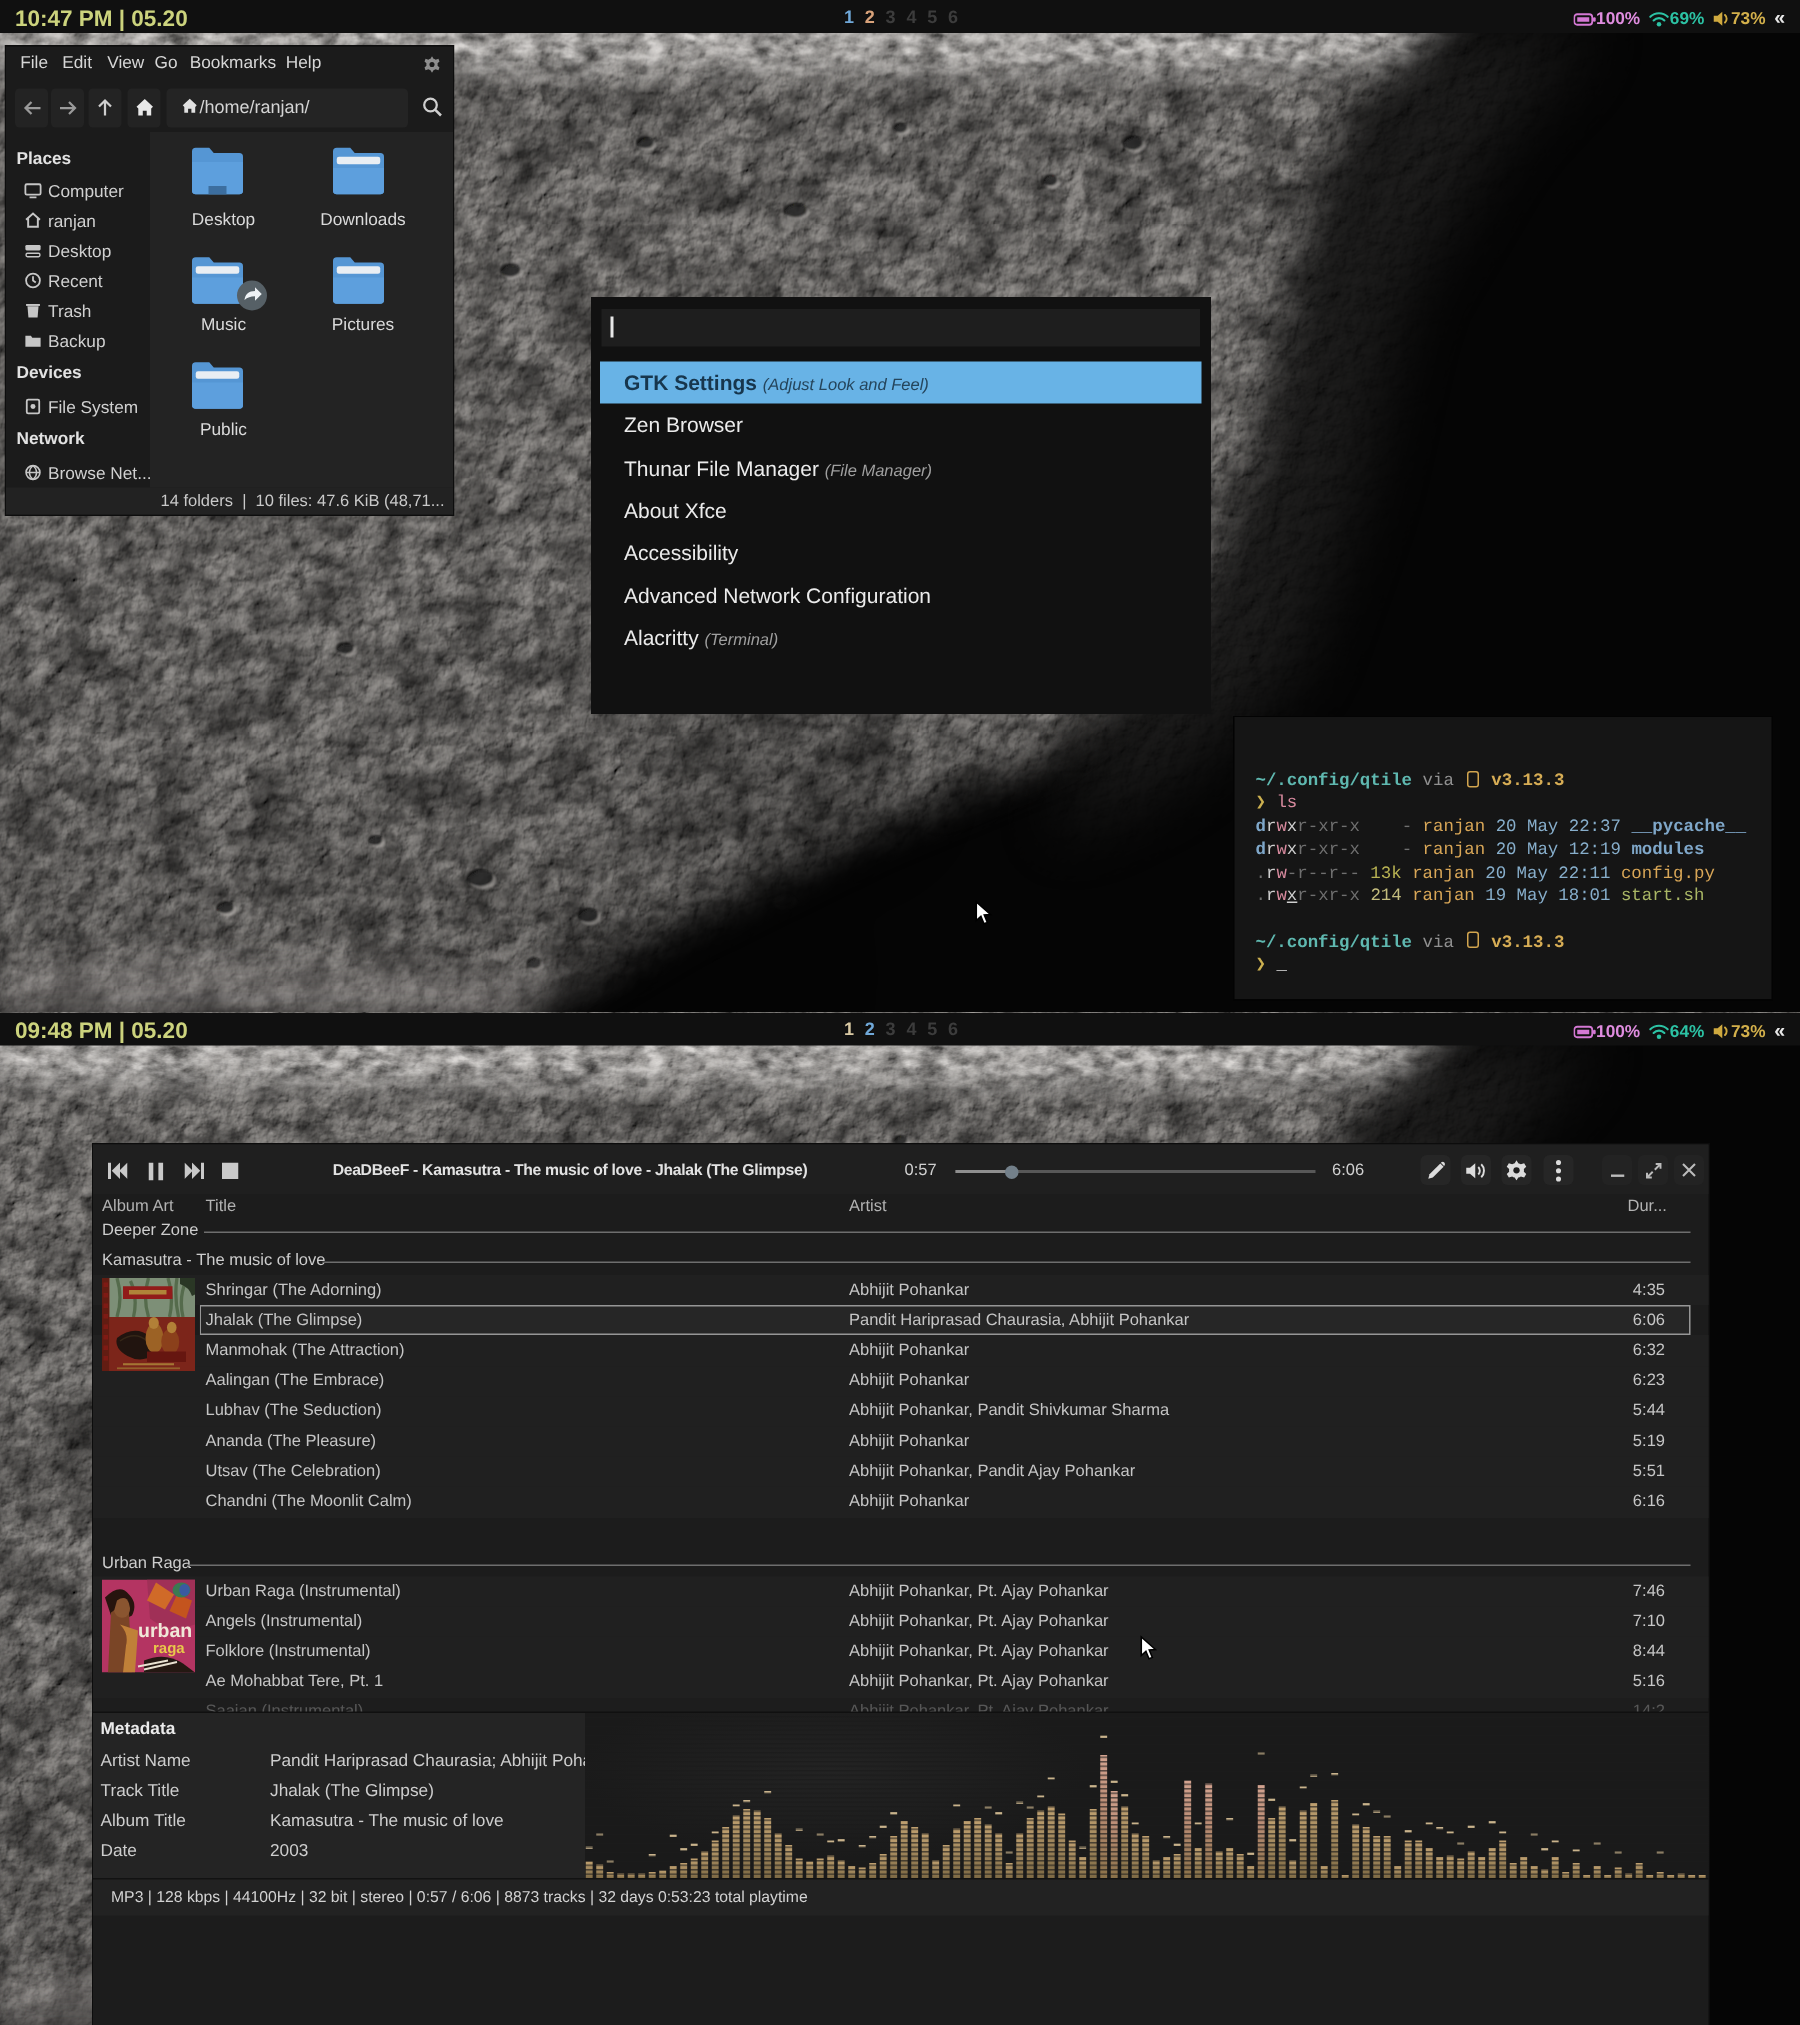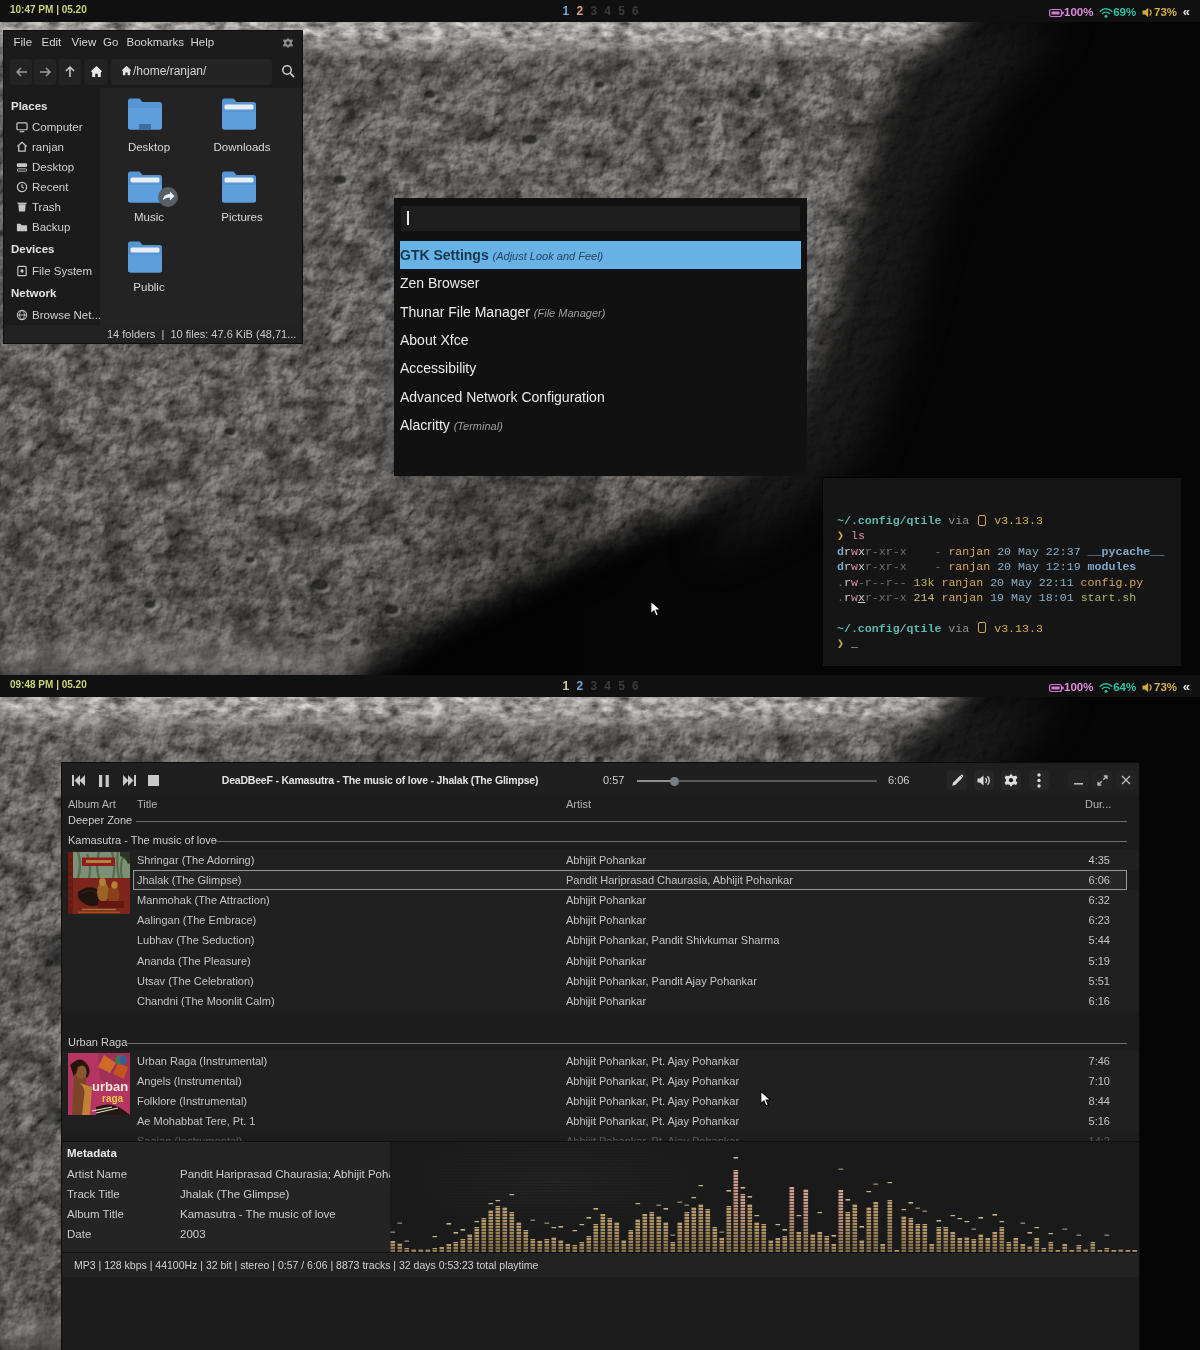--- a/index.html
+++ b/index.html
@@ -1,20 +1,20 @@
 <!DOCTYPE html>
 <html><head><meta charset="utf-8"><style>
 *{margin:0;padding:0;box-sizing:border-box}
 html,body{width:1200px;height:1350px;background:#000;font-family:"Liberation Sans",sans-serif;overflow:hidden}
 .half{position:absolute;left:0;width:1200px;height:675px;overflow:hidden}
 #h1{top:0}#h2{top:675px}
 .wall{position:absolute;left:0;top:0;width:1200px;height:675px}
 
 .bar{position:absolute;left:0;top:0;width:1200px;height:22px;background:#101010}
-.bar .clock{position:absolute;left:10px;top:4px;font-size:10px;font-weight:bold;color:#ccd37d}
+.bar .clock{position:absolute;left:10px;top:4px;font-size:15px;font-weight:bold;color:#ccd37d}
 .bar .ws{position:absolute;left:559px;top:4px;font-size:12px;font-weight:bold;letter-spacing:0}
 .bar .ws b{display:inline-block;width:13.9px;text-align:center}
 .bar .rt{position:absolute;right:10px;top:4px;font-size:11.5px;font-weight:bold;color:#ddd}
 .bar svg{vertical-align:-2px}
 
 #thunar{position:absolute;left:4px;top:31px;width:298px;height:312px;background:#1b1b1b;box-shadow:0 0 0 1px #0d0d0d}
 #thunar .menubar{position:absolute;left:0;top:0;width:100%;height:24px;font-size:11.5px;color:#d6d6d6}
 #thunar .menubar span{position:absolute;top:5px}
 #thunar .toolbar{position:absolute;left:0;top:24px;width:100%;height:33px}
 .tbtn{position:absolute;top:3.5px;width:22px;height:26px;background:#232323;border-radius:3px;display:flex;align-items:center;justify-content:center}
@@ -24,33 +24,33 @@
 .sitem{position:absolute;left:12px;white-space:nowrap}
 .sitem svg{width:12px;height:12px;vertical-align:-2px;margin-right:4px}
 #thunar .mainarea{position:absolute;left:96px;top:57px;width:202px;height:237px;background:#232323}
 .foldr{position:absolute;width:38px;height:36px}
 .flabel{position:absolute;width:84px;text-align:center;font-size:11.5px;color:#dadada}
 #thunar .statusbar{position:absolute;left:0;bottom:0;width:100%;height:18px;background:#222;font-size:11px;color:#c9c9c9;padding:2.5px 0 0 103px;white-space:nowrap;overflow:hidden}
 
 #launcher{position:absolute;left:394px;top:198px;width:413px;height:278px;background:#111111}
 .linput{position:absolute;left:7px;top:8px;width:399px;height:25px;background:#1e1e1e}
 .linput::after{content:"";position:absolute;left:6px;top:5px;width:1.5px;height:14px;background:#e8e8e8}
-.lrow{position:absolute;left:6px;width:401px;height:28.4px;font-size:14px;color:#ebebeb;line-height:28.4px;white-space:nowrap;padding-left:0}
+.lrow{position:absolute;left:6px;width:401px;height:28.4px;font-size:14px;color:#ebebeb;line-height:28.4px;white-space:nowrap;padding-left:16px}
 .lrow b{font-weight:500}
 .lrow i{font-size:11px;color:#9f9f9f}
 .lrow.sel{background:#68b3e6;color:#17364d}
 .lrow.sel b{font-weight:600}
 .lrow.sel i{color:#25455c}
 .lrow:nth-of-type(2){top:42.8px}.lrow:nth-of-type(3){top:71.2px}.lrow:nth-of-type(4){top:99.6px}
 .lrow:nth-of-type(5){top:128px}.lrow:nth-of-type(6){top:156.4px}.lrow:nth-of-type(7){top:184.8px}
 .lrow:nth-of-type(8){top:213.2px}.lrow:nth-of-type(9){top:241.6px}
 
 #term{position:absolute;left:823px;top:478px;width:358px;height:188px;background:#151515;box-shadow:0 0 0 1px #030303}
 #term pre{font-family:"Liberation Mono",monospace;font-size:11.6px;line-height:15.4px;margin:35px 0 0 14px}
-.tl{color:#5fb8b0;font-weight:bold}.gy{color:#909090}.yl{color:#d7ad55;font-weight:normal}
+.tl{color:#5fb8b0;font-weight:bold}.gy{color:#909090}.yl{color:#d7ad55;font-weight:bold}
 .pr{color:#ccb050;font-weight:bold}.pk{color:#d78a9e}.bl{color:#7fa7c9;font-weight:bold}
 .wt{color:#cfcfcf}.dg{color:#6f6f6f}.or{color:#d8a657}.db{color:#87aecb}
 .gn{color:#b9b353;font-weight:normal}.sz{color:#c4bd7e}.gn2{color:#a9b665}
 .un{color:#cfcfcf;text-decoration:underline}
 .pybox{display:inline-block;width:8px;height:11px;border:1.2px solid #d2a54f;border-radius:2px;vertical-align:-1.5px;margin:0 8px 0 2px}
 .cursor{position:absolute}
 
 #ddb{position:absolute;left:62px;top:88px;width:1077px;height:636px;background:#1c1c1c;box-shadow:0 0 0 1px #0c0c0c;font-size:11px;color:#c5c5c5}
 .ddb-head{position:absolute;left:0;top:0;width:100%;height:33px;background:#1f1f1f}
 .tico{position:absolute;top:12px}

